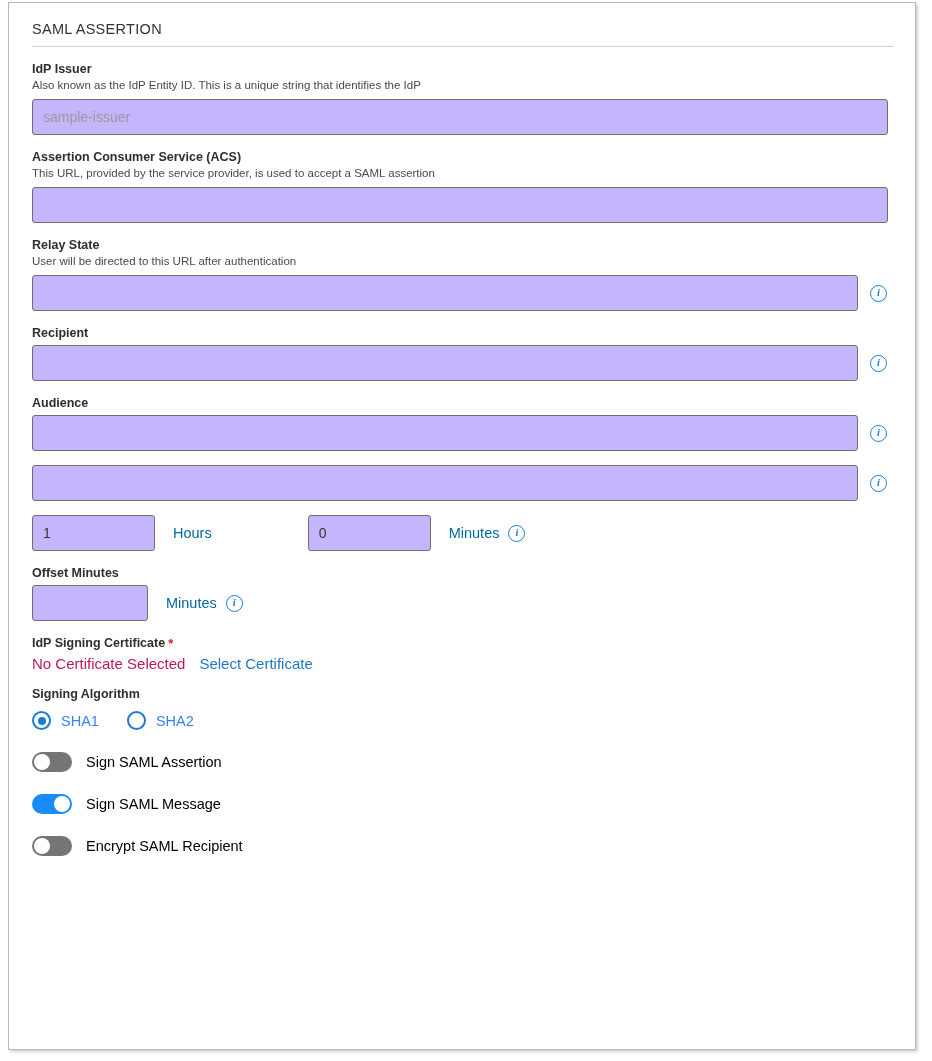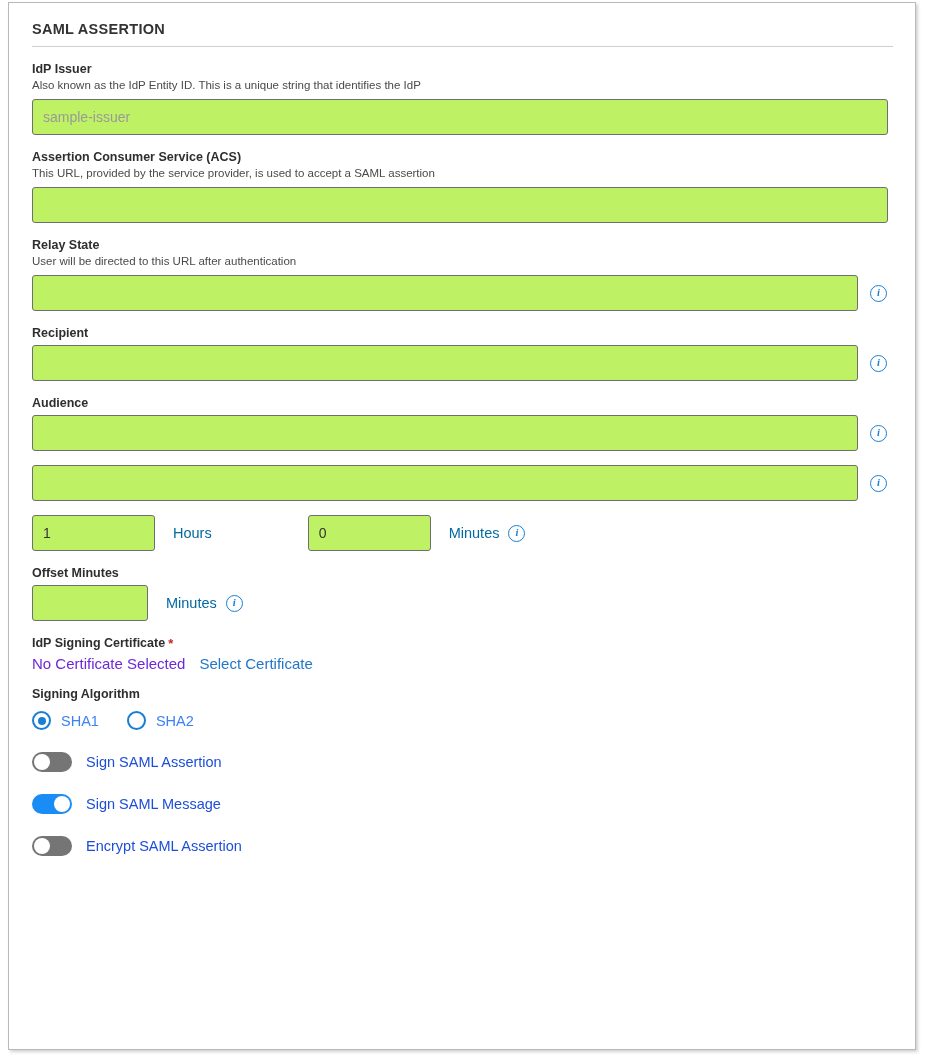--- a/index.html
+++ b/index.html
@@ -29,21 +29,21 @@
     border: 1px solid #b9b9b9;
     box-shadow: 2px 2px 3px rgba(0,0,0,0.18);
     box-sizing: border-box;
     overflow: hidden;
   }
   .inner {
     padding: 18px 22px 0 23px;
   }
   .section-title {
     font-size: 14.5px;
-    font-weight: bold;
+    font-weight: normal;
     color: #333333;
     letter-spacing: 0.3px;
     padding-bottom: 9px;
     margin: 0;
   }
   .title-rule {
     border-bottom: 1px solid #cfcfcf;
     margin: 0 0 14px 0;
     height: 0;
   }
@@ -64,21 +64,21 @@
     color: #cc2222;
     font-weight: bold;
     font-size: 13px;
     margin-left: 3px;
   }
   input.text-input {
     box-sizing: border-box;
     height: 36px;
     border: 1px solid #6f6f6f;
     border-radius: 3px;
-    background: #bef264;
+    background: #c4b5fd;
     font-family: "Liberation Sans", sans-serif;
     font-size: 14px;
     color: #333333;
     padding: 0 10px;
     outline: none;
   }
   input.text-input::placeholder {
     color: #9a9a9a;
   }
   .w-full { width: 856px; }
@@ -130,21 +130,21 @@
     height: 36px;
   }
   .cert-row {
     display: flex;
     align-items: baseline;
     gap: 14px;
     margin-top: 3px;
   }
   .cert-none {
     font-size: 15px;
-    color: #6d28d9;
+    color: #be185d;
   }
   .link {
     font-size: 15px;
     color: #2277c6;
     cursor: pointer;
     text-decoration: none;
   }
   .copy-row {
     display: flex;
     align-items: center;
@@ -209,21 +209,21 @@
     left: 2px;
     width: 16px;
     height: 16px;
     border-radius: 50%;
     background: #ffffff;
   }
   .switch.on { background: #1a8cf5; }
   .switch.on .knob { left: 22px; }
   .toggle-label {
     font-size: 14.5px;
-    color: #1d4ed8;
+    color: #000000;
   }
   .mt-4 { margin-top: 4px; }
   .label-row {
     display: flex;
     align-items: center;
   }
 </style>
 </head>
 <body>
 
@@ -329,18 +329,18 @@
       <div class="toggle-row">
         <span class="switch on">
             <span class="knob"></span>
           </span>
         <span class="toggle-label">Sign SAML Message</span>
       </div>
       <div class="toggle-row">
         <span class="switch">
             <span class="knob"></span>
           </span>
-        <span class="toggle-label">Encrypt SAML Assertion</span>
+        <span class="toggle-label">Encrypt SAML Recipient</span>
       </div>
 
     </div>
   </div>
 </div>
 
 </body></html>

